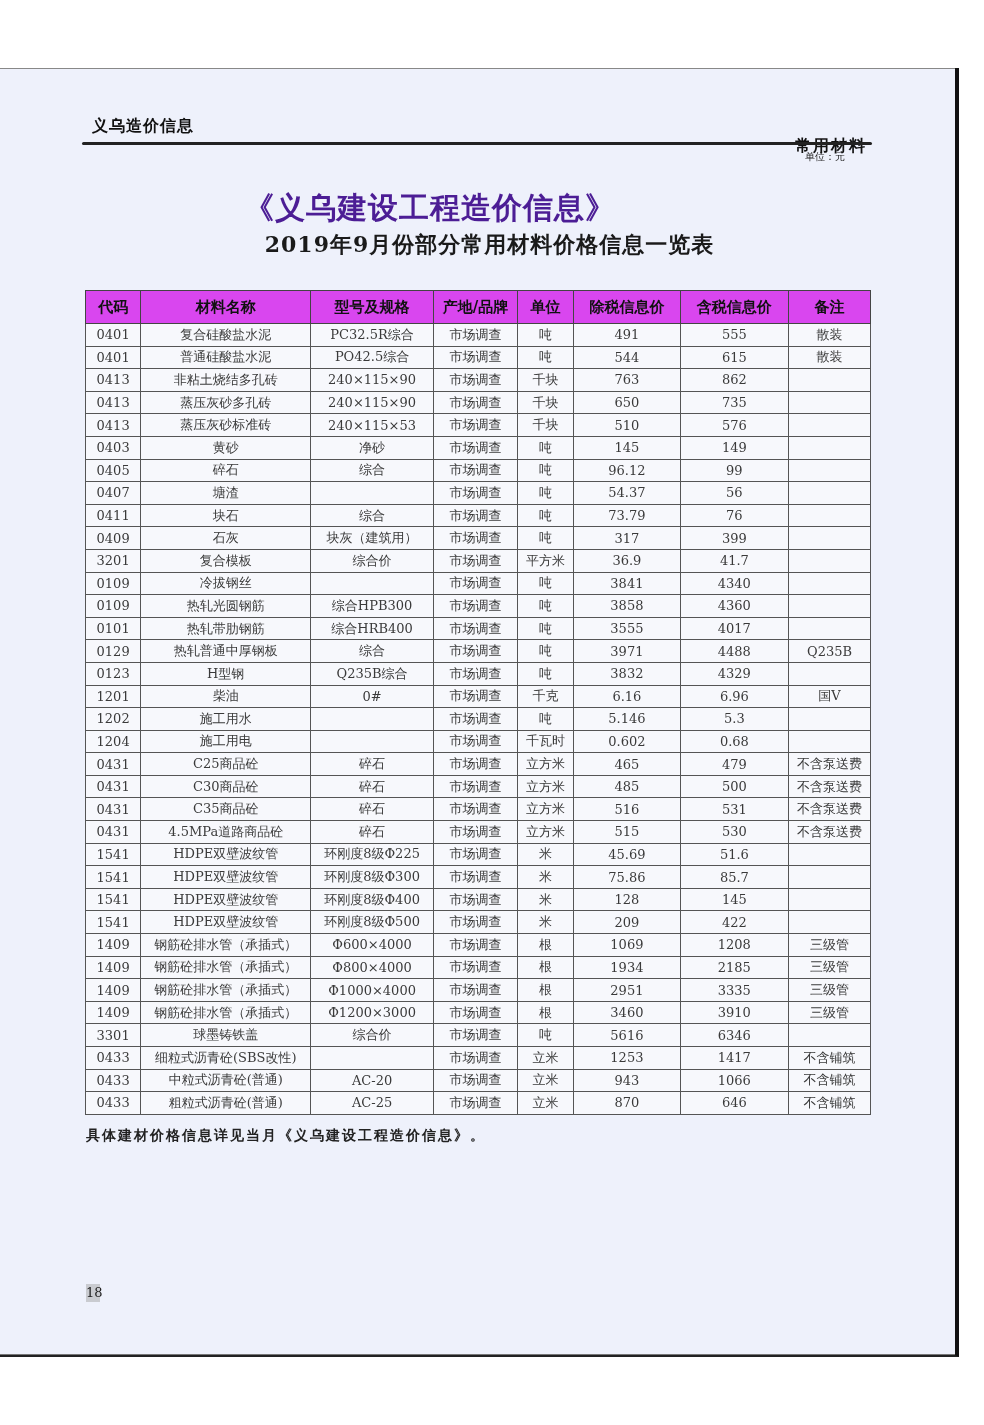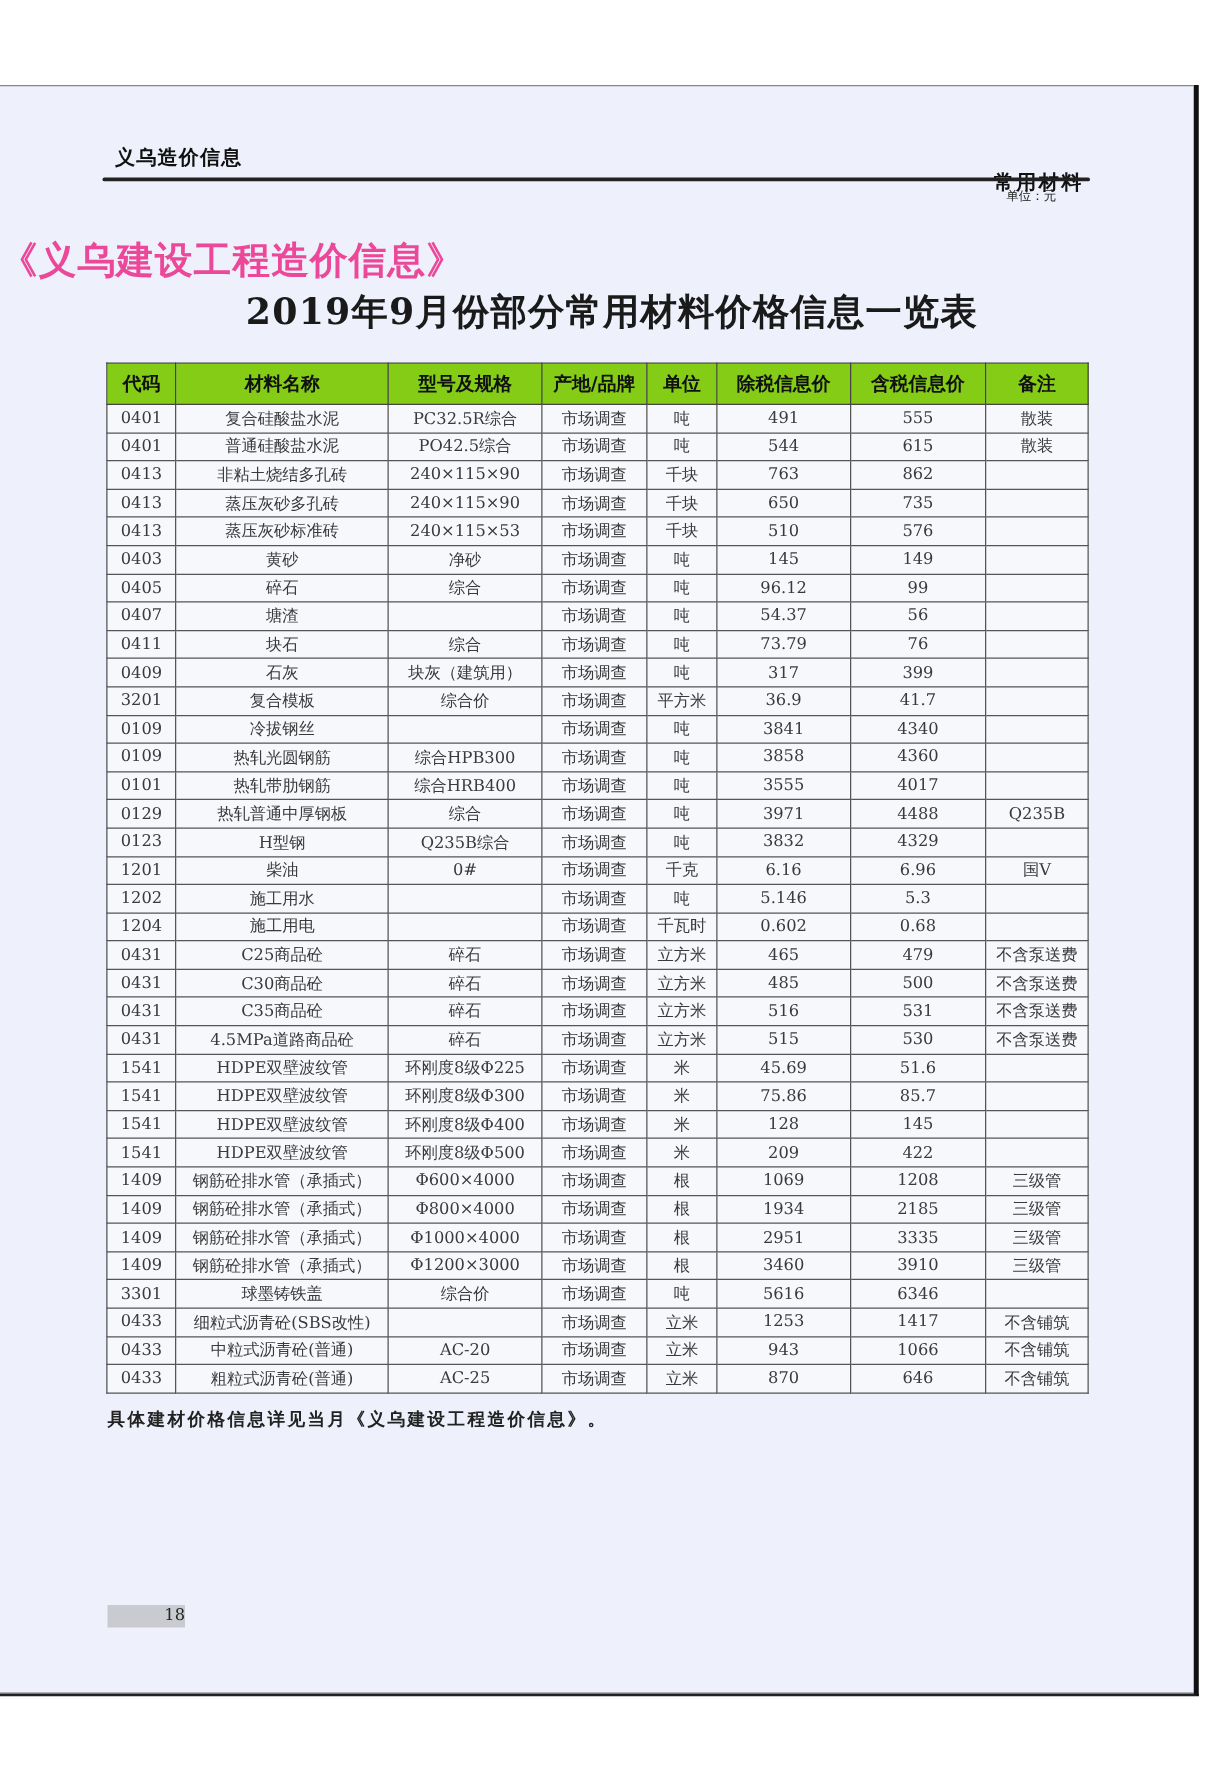--- a/index.html
+++ b/index.html
@@ -9,46 +9,46 @@
     background:#eef1fb;
     border-right:4px solid #111;
     border-bottom:2px solid #222;
     box-shadow: 0 -1px 0 #777 inset;
   }
   .page-top-edge { position:absolute; left:0; top:68px; width:955px; height:1px; background:#888; }
   .hdr-left { position:absolute; left:92px; top:116px; font-family:"DejaVu Sans", sans-serif; font-weight:bold; font-size:16px; color:#111; letter-spacing:1px; }
   .hdr-right { position:absolute; left:795px; top:120px; font-family:"DejaVu Sans", sans-serif; font-weight:bold; font-size:16px; color:#111; letter-spacing:2px;margin-top:16px; }
   .hdr-rule { position:absolute; left:82px; top:142px; width:790px; height:3px; background:#222; border-radius:2px; }
   .unit { position:absolute; left:805px; top:150px; font-size:10px; color:#222; }
-  .title1 { position:absolute; left:0; width:860px; top:188px; text-align:left; font-size:30px; font-weight:bold; color:#ec4899; letter-spacing:1px; }
-  .title2 { position:absolute; left:0; width:979px; top:230px; text-align:center; font-size:29px; font-weight:bold; color:#1a1a1a; letter-spacing:1px; padding-left:0px; }
+  .title1 { position:absolute; left:0; width:860px; top:188px; text-align:center; font-size:30px; font-weight:bold; color:#4c1d95; letter-spacing:1px; }
+  .title2 { position:absolute; left:0; width:979px; top:230px; text-align:center; font-size:22px; font-weight:bold; color:#1a1a1a; letter-spacing:1px; padding-left:0px; }
   table.prices {
     position:absolute; left:85px; top:290px; width:786px;
     border-collapse:collapse; font-size:13px; color:#3a3a3a;
     font-family:"DejaVu Serif", serif;
   }
   table.prices th {
-    background:#84cc16; color:#111; font-weight:bold; font-size:15px;
+    background:#d946ef; color:#111; font-weight:bold; font-size:15px;
     height:30px; border:1.5px solid #444; font-family:"DejaVu Sans", sans-serif;
   }
   table.prices td {
     height:21.6px; border:1px solid #555; text-align:center; padding:0 2px; white-space:nowrap;
     background:#f7f8fc;
   }
   table.prices tr { border-bottom:1.5px solid #444; }
   col.c-code { width:54px; }
   col.c-name { width:166px; }
   col.c-spec { width:120px; }
   col.c-origin { width:82px; }
   col.c-unit { width:55px; }
   col.c-pre { width:104px; }
   col.c-post { width:106px; }
   col.c-note { width:80px; }
   .footnote { position:absolute; left:86px; top:1127px; font-family:"DejaVu Sans", sans-serif; font-weight:bold; font-size:14px; color:#222; letter-spacing:2px; }
-  .pagenum { position:absolute; left:86px; top:1284px; width:42px; height:18px; background:#c9cbd0; font-size:13px; text-align:right; line-height:18px; color:#222;padding-left:20px; }
+  .pagenum { position:absolute; left:86px; top:1284px; width:14px; height:18px; background:#c9cbd0; font-size:13px; text-align:right; line-height:18px; color:#222; }
 </style>
 </head>
 <body>
 
 <div class="page"></div>
 <div class="page-top-edge"></div>
 
 <div class="hdr-left">义乌造价信息</div>
 <div class="hdr-right">常用材料</div>
 <div class="hdr-rule"></div>

